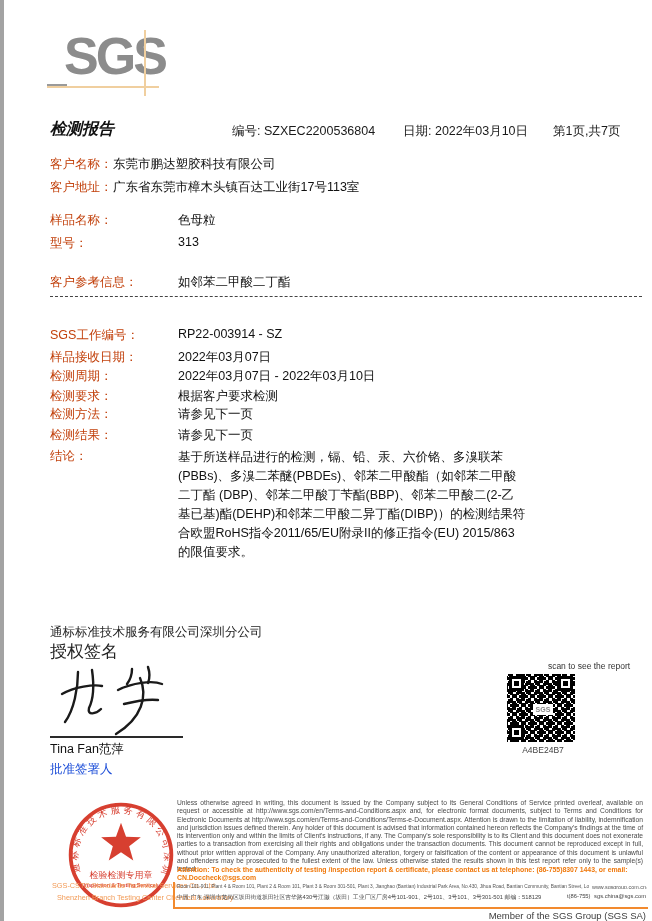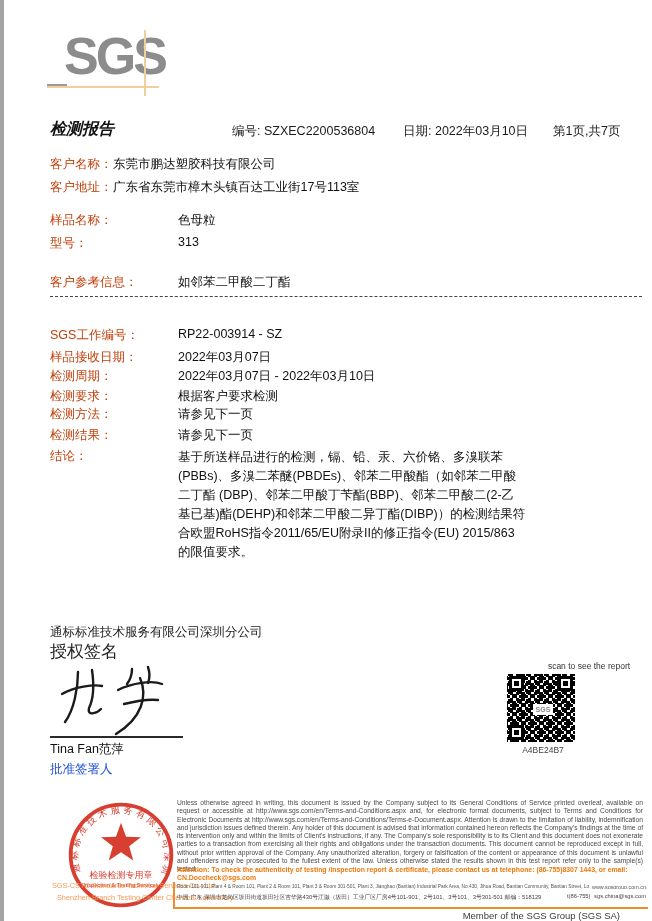--- a/index.html
+++ b/index.html
@@ -68,21 +68,21 @@
     position:absolute;left:177px;top:866px;width:466px;
     font-size:6.9px;line-height:8.4px;color:#f0780a;font-weight:bold;
   }
   .addr-en{position:absolute;left:177px;top:884px;width:471px;font-size:4.8px;color:#555;white-space:nowrap;overflow:hidden;}
   .addr-en .right{position:absolute;right:2px;top:0;font-size:5.4px;color:#555;background:#fff;padding-left:3px;}
   .addr-cn{position:absolute;left:177px;top:893px;width:471px;font-size:5.8px;color:#444;white-space:nowrap;overflow:hidden;}
   .addr-cn .tel{position:absolute;left:388px;top:0;font-size:5.8px;background:#fff;padding:0 2px;}
   .addr-cn .mail{position:absolute;right:2px;top:0;font-size:5.8px;background:#fff;padding-left:3px;}
   .vbar-orange{position:absolute;left:173px;top:882px;width:2px;height:26px;background:#f28a2e;}
   .hrule-orange{position:absolute;left:173px;top:907px;width:475px;height:2px;background:#f28a2e;}
-  .member{position:absolute;right:32px;top:910px;font-size:9.5px;color:#3c3c3c;margin-left:48px;}
+  .member{position:absolute;right:6px;top:910px;font-size:9.5px;color:#3c3c3c;margin-left:48px;}
 </style>
 </head>
 <body>
 
 <div class="page">
   <div class="edge-strip"></div>
 
   <div class="logo-wrap">
     <div class="logo-gdash"></div>
     <div class="logo-hline"></div>

